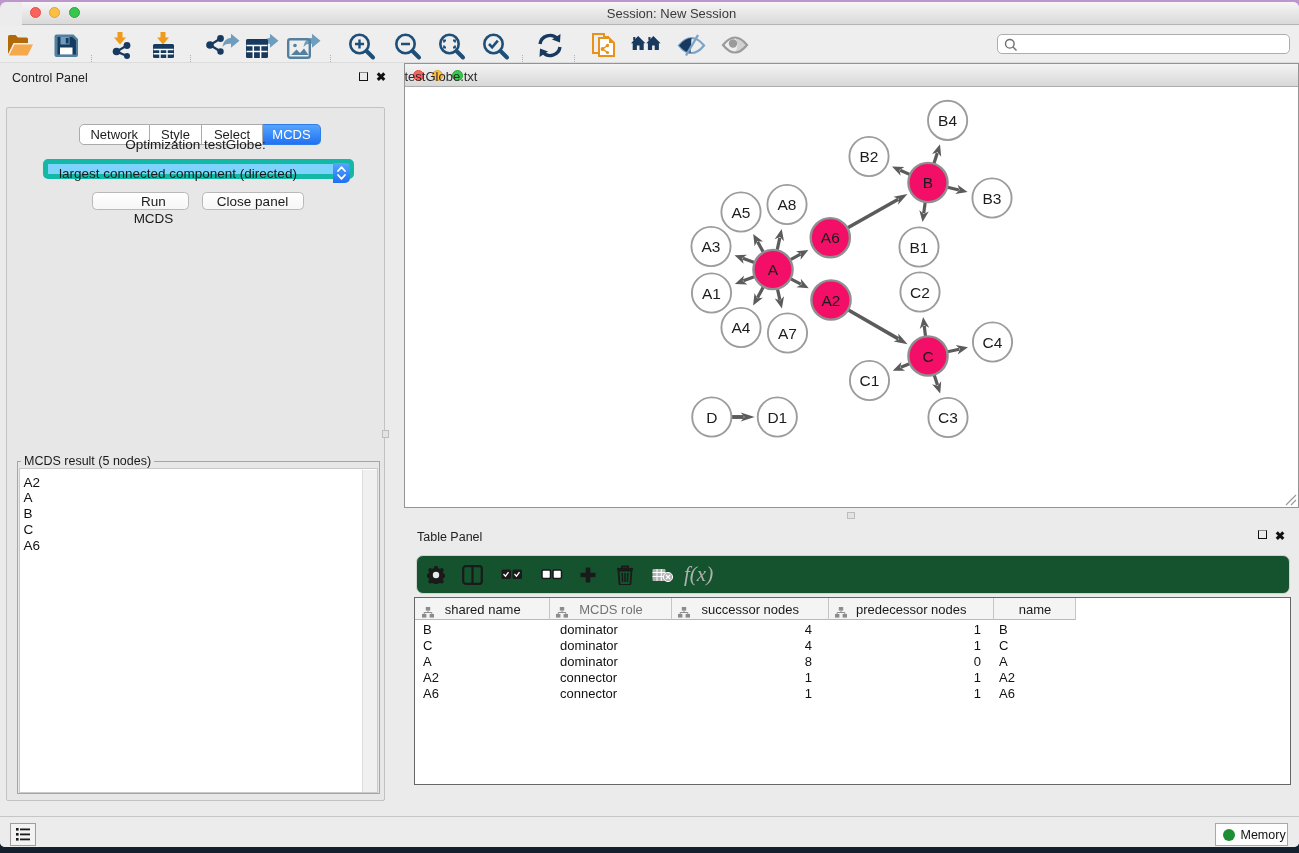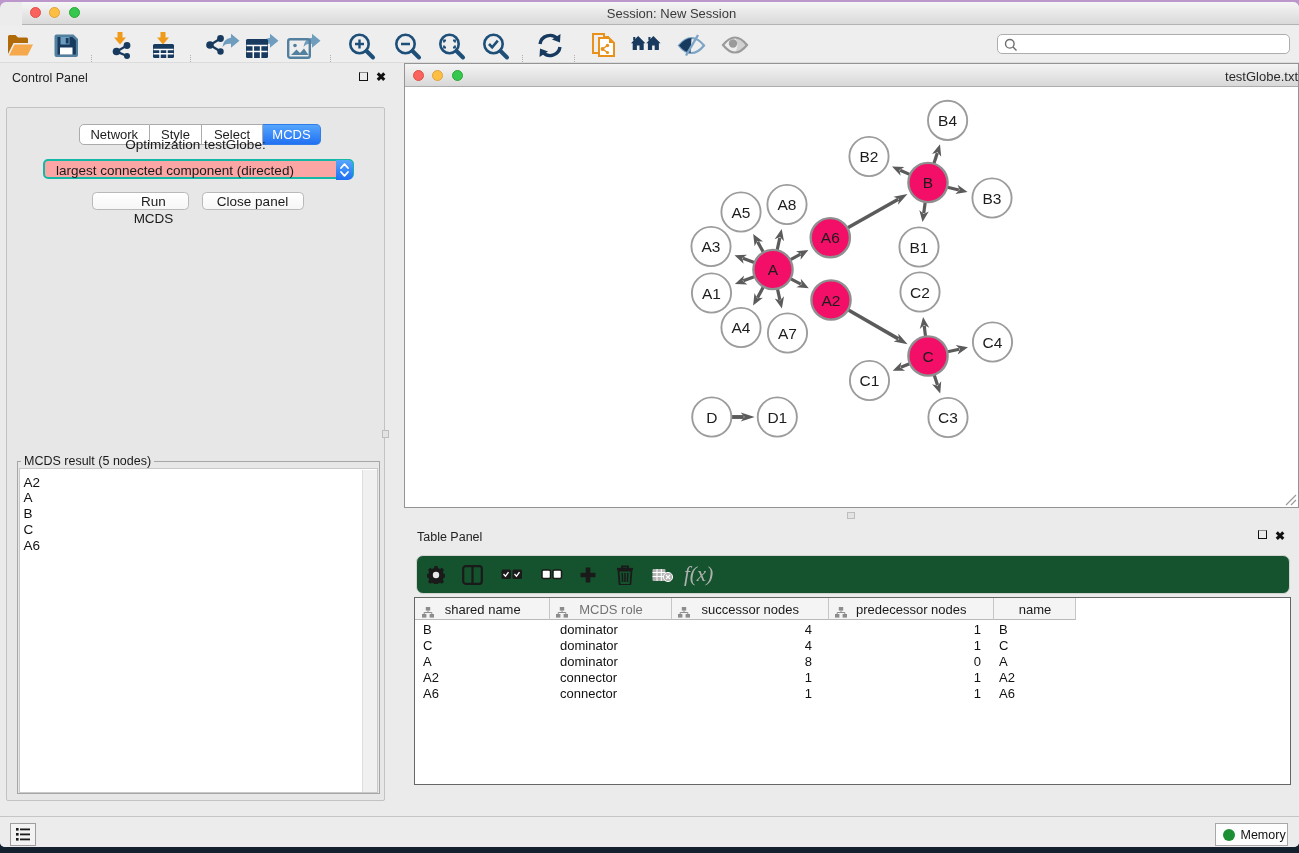--- a/index.html
+++ b/index.html
@@ -189,21 +189,21 @@
   <div class="winbtn-x" style="left:376px;top:71px;">✖</div>
   <div class="abs" style="left:6px;top:105px;width:379px;height:694px;background:#e7e7e7;border:1px solid #c2c2c2;border-radius:2px;"></div>
   <div class="seg" style="left:78.5px;top:93.5px;">
     <div class="s" style="width:71.5px;">Network</div>
     <div class="s" style="width:52px;">Style</div>
     <div class="s" style="width:61px;">Select</div>
     <div class="s on" style="width:58px;">MCDS</div>
   </div>
   <div class="abs" style="left:0;top:135px;width:391px;text-align:center;font-size:13.5px;color:#1a1a1a;">Optimization testGlobe:</div>
 
-  <div class="abs" style="left:43px;top:157px;width:310.5px;height:20px;background:#fca5a5;border:2px solid #14b8a6;border-radius:5px;">
+  <div class="abs" style="left:43px;top:157px;width:310.5px;height:20px;background:#7dd3fc;border:5px solid #14b8a6;border-radius:5px;">
     <div style="position:absolute;left:11px;top:1.5px;font-size:13.5px;color:#1a1a1a;">largest connected component (directed)</div>
     <div style="position:absolute;right:-1px;top:-1px;width:17px;height:20px;background:linear-gradient(180deg,#57a6fd,#1f6ff3);border-radius:0 5px 5px 0;">
       <svg width="17" height="20" viewBox="0 0 17 20">
           <path d="M5 8 L8.5 4.2 L12 8" fill="none" stroke="#fff" stroke-width="1.8" stroke-linecap="round" stroke-linejoin="round"></path>
           <path d="M5 12 L8.5 15.8 L12 12" fill="none" stroke="#fff" stroke-width="1.8" stroke-linecap="round" stroke-linejoin="round"></path>
         </svg>
     </div>
   </div>
   <div class="btn" style="left:91.5px;top:190px;width:97px;height:18px;line-height:17px;padding-left:27px;">Run MCDS</div>
   <div class="btn" style="left:201.5px;top:190px;width:102px;height:18px;line-height:17px;">Close panel</div>
@@ -214,21 +214,21 @@
       <div style="position:absolute;left:3.5px;top:5.5px;font-size:13.5px;color:#111;line-height:15.9px;">A2<br>A<br>B<br>C<br>A6</div>
       <div style="position:absolute;right:0.5px;top:0.5px;width:15px;height:322px;background:#f0f0f0;border-left:1px solid #dedede;"></div>
     </div>
   </div>
 
   <div class="abs" style="left:403.5px;top:61px;width:895.5px;height:444.5px;border:1px solid #949494;background:#fff;">
     <div style="position:absolute;left:0;top:0;width:100%;height:23px;background:linear-gradient(180deg,#f4f4f4,#d8d8d8);border-bottom:1px solid #acacac;"></div>
     <div class="tl" style="left:8px;top:6px;background:#f9625d;border:0.5px solid #e04f46;"></div>
     <div class="tl" style="left:27.7px;top:6px;background:#fdbf43;border:0.5px solid #e0a135;"></div>
     <div class="tl" style="left:47.4px;top:6px;background:#36c84e;border:0.5px solid #29a733;"></div>
-    <div style="position:absolute;top:4.5px;width:100%;text-align:right;font-size:13px;color:#2b2b2b;">testGlobe.txt</div>
+    <div style="position:absolute;top:4.5px;width:100%;text-align:left;font-size:13px;color:#2b2b2b;">testGlobe.txt</div>
     <svg style="position:absolute;right:1px;bottom:1px;" width="12" height="12" viewBox="0 0 12 12">
         <path d="M11 1 L1 11 M11 6 L6 11" stroke="#9a9a9a" stroke-width="1.2" fill="none"></path>
       </svg>
   </div>
   <svg width="894" height="421" viewBox="404 86 894 421" style="position:absolute;left:404.5px;top:84px;">
 <line x1="762.2" y1="251.9" x2="756.6" y2="241.8" stroke="#5b5b5b" stroke-width="3.2"></line>
 <polygon points="752.2,233.9 762.0,241.6 756.2,241.2 753.6,246.3" fill="#5b5b5b"></polygon>
 <line x1="776.2" y1="249.9" x2="778.8" y2="237.8" stroke="#5b5b5b" stroke-width="3.2"></line>
 <polygon points="780.7,229.0 783.0,241.3 779.0,237.1 773.6,239.3" fill="#5b5b5b"></polygon>
 <line x1="753.2" y1="262.5" x2="741.9" y2="258.3" stroke="#5b5b5b" stroke-width="3.2"></line>

